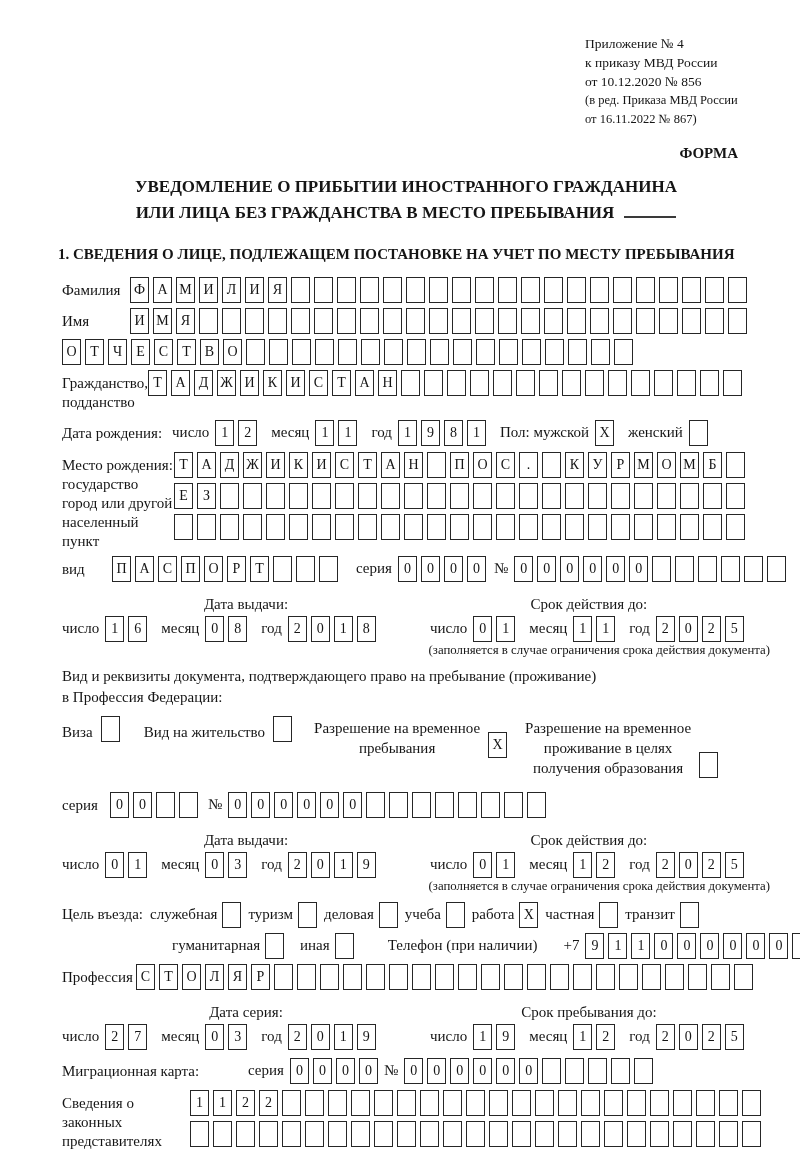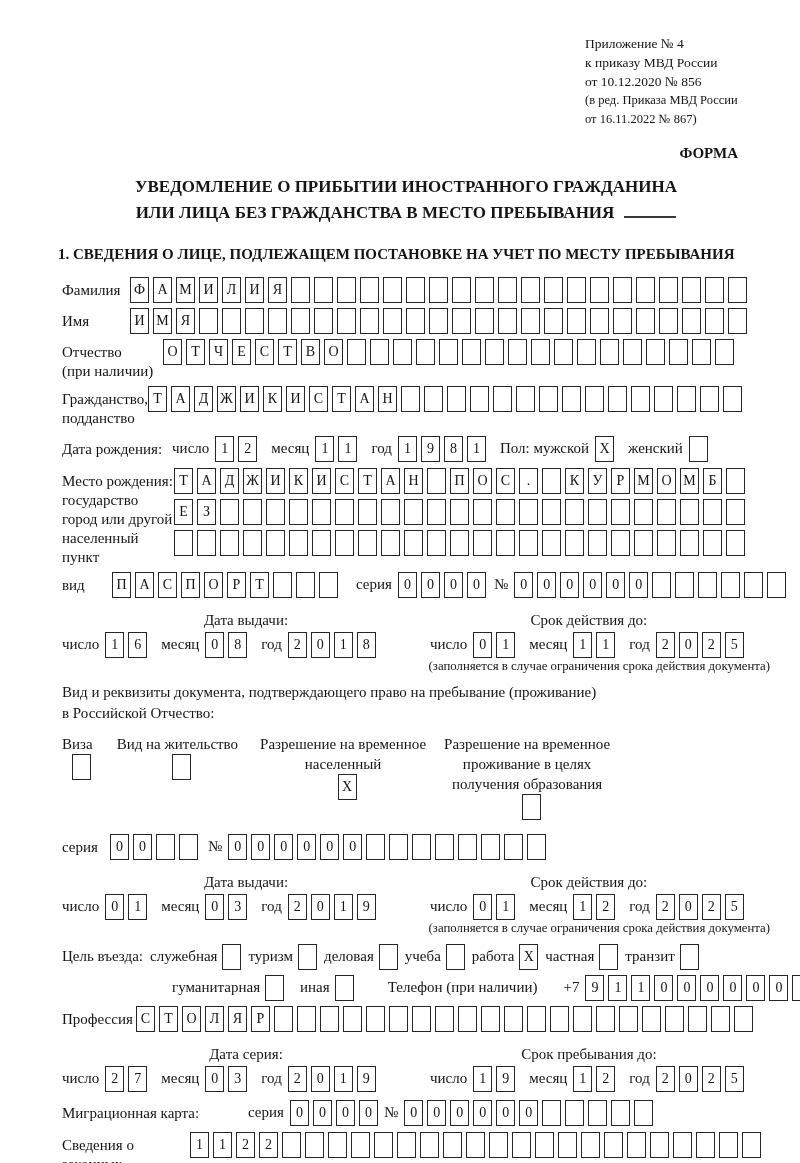--- a/index.html
+++ b/index.html
@@ -31,21 +31,21 @@
 
   .dates-row{display:flex;margin-top:14px;}
   .dg-left{width:368px;flex-shrink:0;}
   .dg-heading{text-align:center;font-size:15px;margin-bottom:3px;}
   .dg-row{display:flex;}
   .dg-row .dlbl:first-child{margin-left:0;}
   .fill-note{font-size:12.8px;text-align:right;margin:1px 0 8px;}
 
   .intro{font-size:15px;line-height:21px;margin-top:4px;}
   .ropts{display:flex;align-items:flex-start;margin:8px 0 14px;}
-  .ropt{display:flex;align-items:center;flex-direction:column;}
+  .ropt{display:flex;align-items:flex-end;}
   .ropt .cb{margin-left:8px;margin-right:0;flex-shrink:0;}
   .ropt-lines{text-align:center;line-height:20px;padding-top:2px;}
 
   .vrow{display:flex;align-items:flex-start;margin-bottom:5px;}
   .vopt{display:flex;align-items:flex-start;margin-left:7px;}
   .vopt .cb{margin-left:5px;margin-right:0;}
   .vlabel{padding-top:4px;white-space:nowrap;}
 
   .col-labels{line-height:19px;padding-top:4px;flex-shrink:0;}
   .rows-stack .boxes{display:block;margin-bottom:5px;}
@@ -76,24 +76,20 @@
     <div class="flabel" style="width:68px">Фамилия</div>
     <div class="boxes"><span class="cell">Ф</span><span class="cell">А</span><span class="cell">М</span><span class="cell">И</span><span class="cell">Л</span><span class="cell">И</span><span class="cell">Я</span><span class="cell"></span><span class="cell"></span><span class="cell"></span><span class="cell"></span><span class="cell"></span><span class="cell"></span><span class="cell"></span><span class="cell"></span><span class="cell"></span><span class="cell"></span><span class="cell"></span><span class="cell"></span><span class="cell"></span><span class="cell"></span><span class="cell"></span><span class="cell"></span><span class="cell"></span><span class="cell"></span><span class="cell"></span><span class="cell"></span></div>
   </div>
 
   <div class="frow">
     <div class="flabel" style="width:68px">Имя</div>
     <div class="boxes"><span class="cell">И</span><span class="cell">М</span><span class="cell">Я</span><span class="cell"></span><span class="cell"></span><span class="cell"></span><span class="cell"></span><span class="cell"></span><span class="cell"></span><span class="cell"></span><span class="cell"></span><span class="cell"></span><span class="cell"></span><span class="cell"></span><span class="cell"></span><span class="cell"></span><span class="cell"></span><span class="cell"></span><span class="cell"></span><span class="cell"></span><span class="cell"></span><span class="cell"></span><span class="cell"></span><span class="cell"></span><span class="cell"></span><span class="cell"></span><span class="cell"></span></div>
   </div>
 
   <div class="frow">
-    <div class="flabel" style="width:101px">
-      <div>Отчество</div>
-      <div>(при наличии)</div>
-    </div>
     <div class="boxes"><span class="cell">О</span><span class="cell">Т</span><span class="cell">Ч</span><span class="cell">Е</span><span class="cell">С</span><span class="cell">Т</span><span class="cell">В</span><span class="cell">О</span><span class="cell"></span><span class="cell"></span><span class="cell"></span><span class="cell"></span><span class="cell"></span><span class="cell"></span><span class="cell"></span><span class="cell"></span><span class="cell"></span><span class="cell"></span><span class="cell"></span><span class="cell"></span><span class="cell"></span><span class="cell"></span><span class="cell"></span><span class="cell"></span><span class="cell"></span></div>
   </div>
 
   <div class="frow">
     <div class="flabel" style="width:86px">
       <div>Гражданство,</div>
       <div>подданство</div>
     </div>
     <div class="boxes"><span class="cell">Т</span><span class="cell">А</span><span class="cell">Д</span><span class="cell">Ж</span><span class="cell">И</span><span class="cell">К</span><span class="cell">И</span><span class="cell">С</span><span class="cell">Т</span><span class="cell">А</span><span class="cell">Н</span><span class="cell"></span><span class="cell"></span><span class="cell"></span><span class="cell"></span><span class="cell"></span><span class="cell"></span><span class="cell"></span><span class="cell"></span><span class="cell"></span><span class="cell"></span><span class="cell"></span><span class="cell"></span><span class="cell"></span><span class="cell"></span><span class="cell"></span></div>
   </div>
@@ -157,36 +153,36 @@
         <span class="boxes"><span class="cell">1</span><span class="cell">1</span></span>
         <span class="dlbl">год</span>
         <span class="boxes"><span class="cell">2</span><span class="cell">0</span><span class="cell">2</span><span class="cell">5</span></span>
       </div>
     </div>
   </div>
   <div class="fill-note">(заполняется в случае ограничения срока действия документа)</div>
 
   <div class="intro">
     <div>Вид и реквизиты документа, подтверждающего право на пребывание (проживание)</div>
-    <div>в Российской Отчество:</div>
+    <div>в Профессия Федерации:</div>
   </div>
 
   <div class="ropts">
     <div class="ropt">
       <div class="ropt-lines">Виза</div>
       <span class="cb"></span>
     </div>
     <div class="ropt" style="margin-left:24px">
       <div class="ropt-lines">Вид на жительство</div>
       <span class="cb"></span>
     </div>
     <div class="ropt" style="margin-left:22px">
       <div class="ropt-lines">
         <div>Разрешение на временное</div>
-        <div>населенный</div>
+        <div>пребывания</div>
       </div>
       <span class="cb">X</span>
     </div>
     <div class="ropt" style="margin-left:18px">
       <div class="ropt-lines">
         <div>Разрешение на временное</div>
         <div>проживание в целях</div>
         <div>получения образования</div>
       </div>
       <span class="cb"></span>

